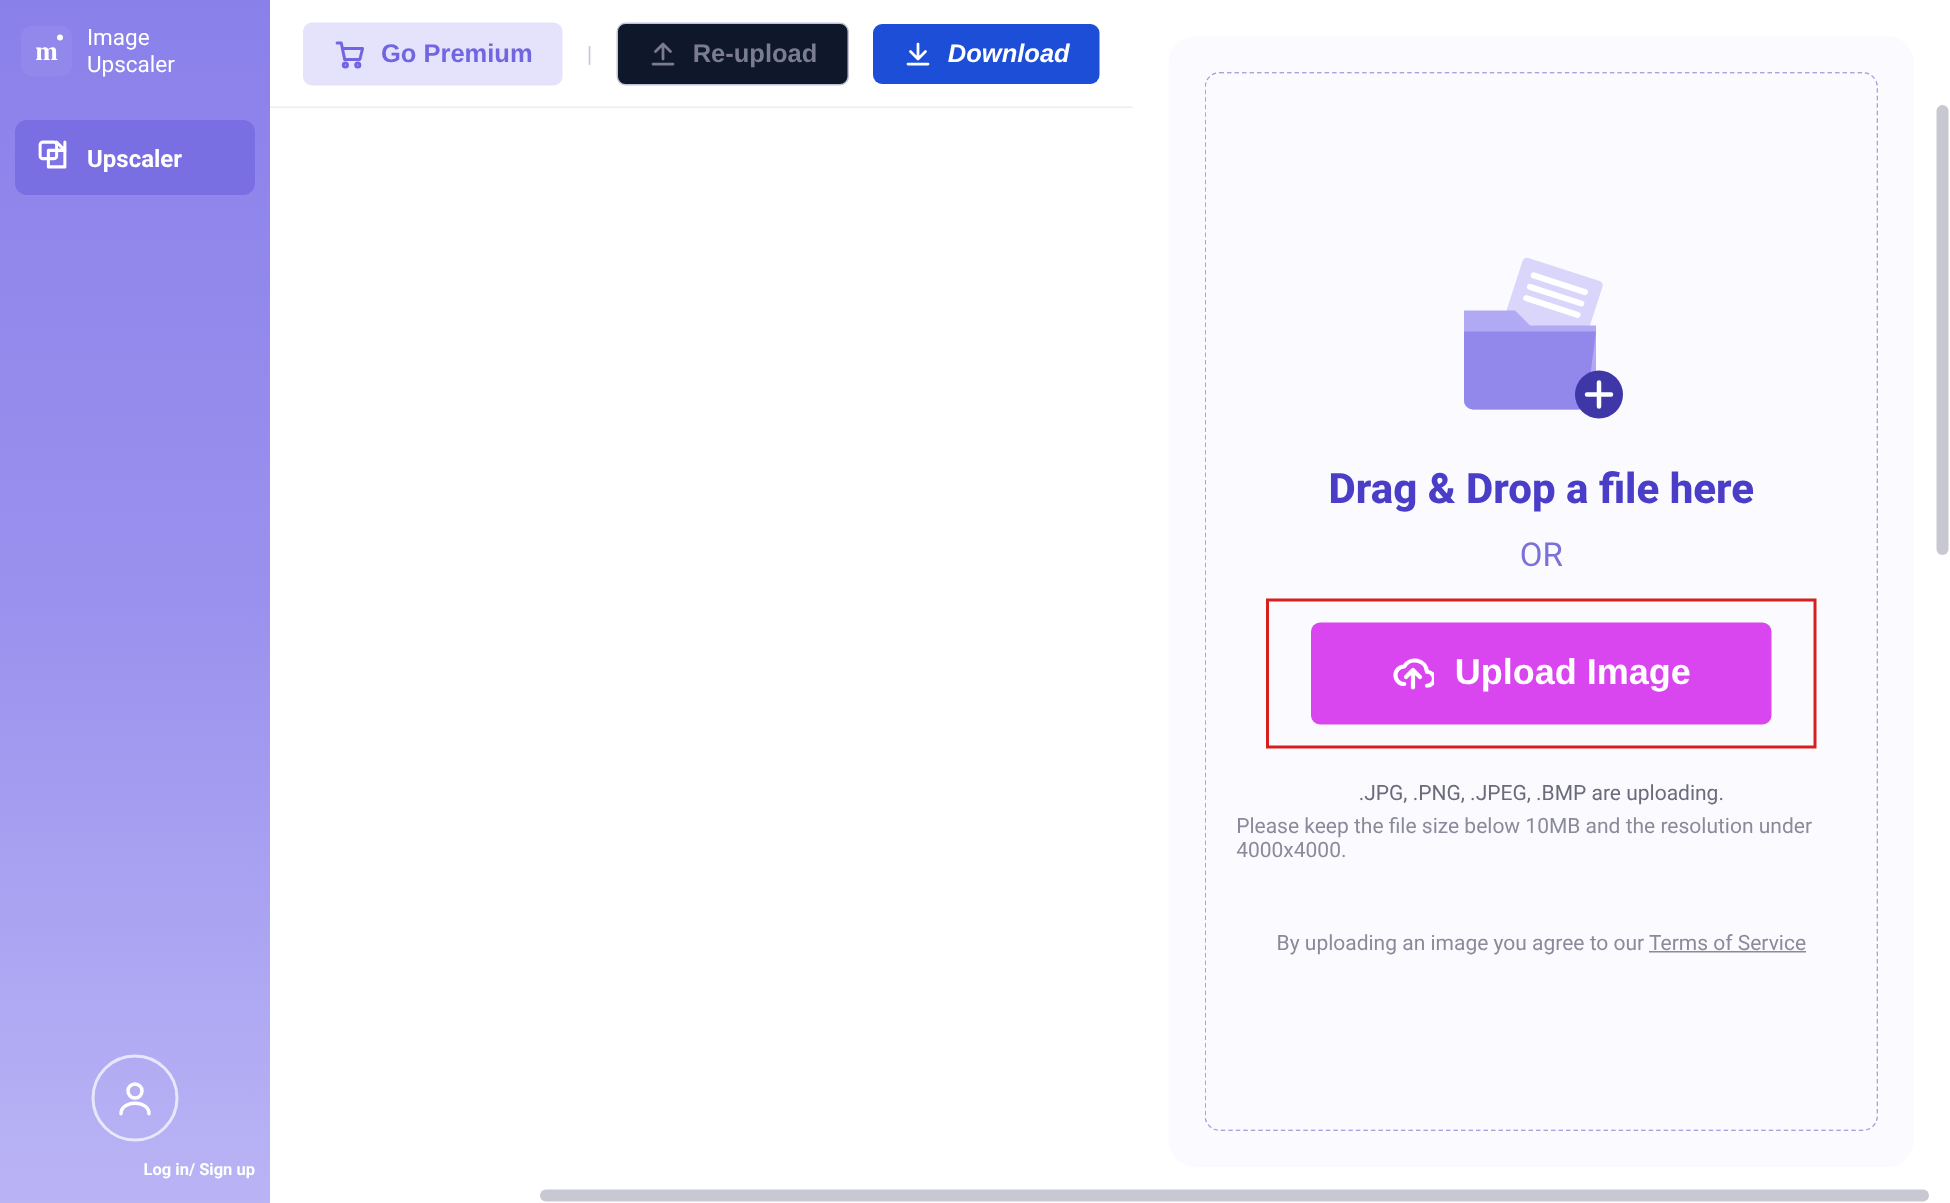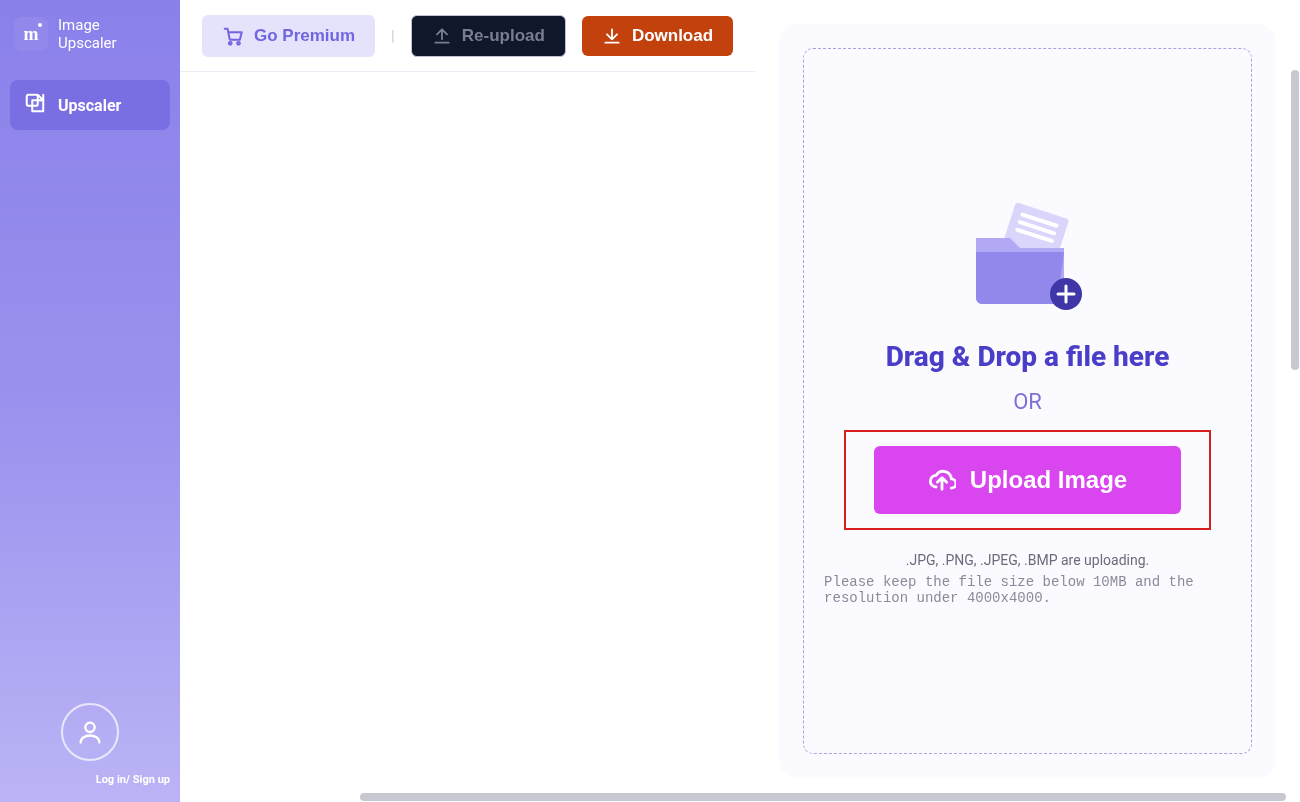--- a/index.html
+++ b/index.html
@@ -42,21 +42,21 @@
 .main { flex: 1; display: flex; flex-direction: row; position: relative; }
 .topbar {
   height: 72px; border-bottom: 1px solid #ececf7;
   display: flex; align-items: center; justify-content: flex-end;
   gap: 16px; padding: 0 22px;
 }
 .btn { display: flex; align-items: center; gap: 10px; padding: 10px 20px; border-radius: 6px; font-size: 17px; font-weight: 700; cursor: pointer; border: none; background: transparent; }
 .btn-premium { background: #e5e2fb; color: #7165e2; }
 .sep { color: #c9c9d8; font-size: 15px; }
 .btn-reupload { border: 1.5px solid #c2c2d6; color: #7c7c90; background: #0f172a; }
-.btn-download { background: #c2410c; color: #fff; cursor: not-allowed; }
+.btn-download { background: #1d4ed8; color: #fff; cursor: not-allowed; font-style: italic; }
 .content { flex: 1; padding: 24px; overflow: hidden; }
 .drop-panel {
   width: 100%; height: 100%; background: #fbfbff;
   border-radius: 18px; padding: 24px;
   display: flex; align-items: stretch; justify-content: center;
 }
 .drop-inner {
   flex: 1; border: 1.5px dashed #a8a3db; border-radius: 10px;
   display: flex; flex-direction: column; align-items: center; justify-content: center;
   gap: 16px; padding: 20px;
@@ -64,21 +64,21 @@
 .folder-ill { width: 140px; height: 120px; position: relative; margin-bottom: 8px; }
 .dd-title { color: #4a3ec9; font-size: 28px; font-weight: 800; }
 .or-text { color: #7b71d8; font-size: 22px; }
 .upload-wrap { border: 2.5px solid #d81f1f; padding: 14px 28px; }
 .btn-upload {
   background: #d946ef; color: #fff; font-size: 24px; font-weight: 800;
   display: flex; align-items: center; gap: 14px;
   padding: 20px 54px; border-radius: 6px; border: none; cursor: pointer;
 }
 .hint1 { color: #6b6b7b; font-size: 14px; margin-top: 6px; }
-.hint2 { color: #8a8a9a; font-size: 14px; margin-top: -10px; font-family: Liberation Mono, monospace; }
+.hint2 { color: #8a8a9a; font-size: 14px; margin-top: -10px; }
 .tos { color: #8a8a9a; font-size: 14px; margin-top: 30px; }
 .tos a { color: #8a8a9a; text-decoration: underline; }
 .scrollbar-v { position:absolute; right:1px; top:0; width:10px; height:100%; }
 .scrollbar-v .thumb { position:absolute; right:0; top:70px; width:8px; height:300px; background:#c8c8d2; border-radius:4px; }
 .scrollbar-h { position:absolute; left:180px; right:14px; bottom:0; height:10px; }
 .scrollbar-h .thumb { position:absolute; left:0; top:1px; height:8px; width:100%; background:#c8c8d2; border-radius:4px; }
 </style>
 </head>
 <body>
 
@@ -161,20 +161,23 @@
           <button class="btn-upload">
             <svg width="28" height="28" viewBox="0 0 24 24" fill="none" stroke="#fff" stroke-width="2.4" stroke-linecap="round" stroke-linejoin="round">
               <path d="M7 18a5 5 0 0 1 0-10 7 7 0 0 1 13 3 4 4 0 0 1 0 8"></path>
               <path d="M12 20V11M8 14l4-4 4 4"></path>
             </svg>
             <span>Upload Image</span>
           </button>
         </div>
         <div class="hint1">.JPG, .PNG, .JPEG, .BMP are uploading.</div>
         <div class="hint2">Please keep the file size below 10MB and the resolution under 4000x4000.</div>
+        <div class="tos">
+          <span>By uploading an image you agree to our </span><a href="#">Terms of Service</a>
+        </div>
       </div>
     </div>
   </div>
 
   <div class="scrollbar-v">
       <div class="thumb"></div>
     </div>
   <div class="scrollbar-h">
       <div class="thumb"></div>
     </div>

